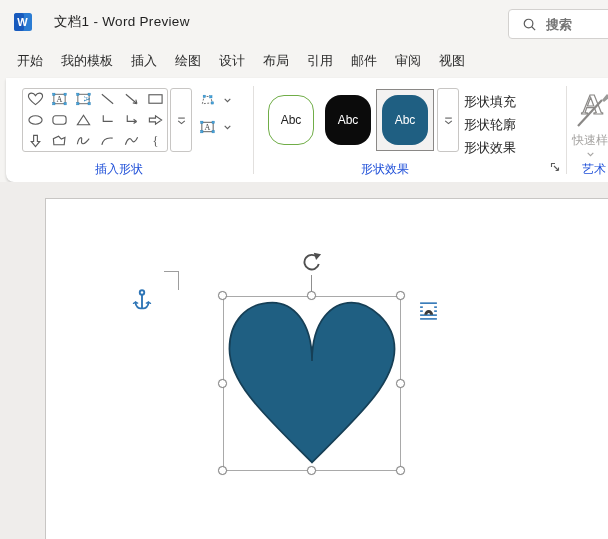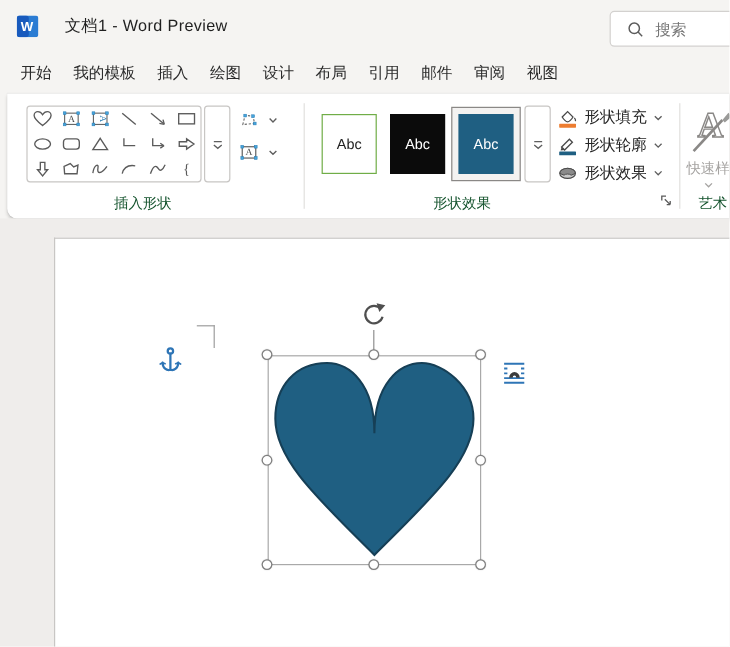--- a/index.html
+++ b/index.html
@@ -8,51 +8,51 @@
 
   
   .titlebar { position:absolute; left:0; top:0; width:608px; height:44px; }
   .word-logo { position:absolute; left:14px; top:13px; width:18px; height:18px; }
   .doc-title { position:absolute; left:54px; top:0; height:44px; line-height:44px;
                font-size:13.5px; color:#1f1f1f; letter-spacing:.3px; }
   .searchbox { position:absolute; left:508px; top:9px; width:120px; height:30px;
                background:#fff; border:1px solid #d3d1cf; border-radius:4px;
                display:flex; align-items:center; padding-left:13px; gap:9px; }
   .searchbox input { border:none; outline:none; width:60px; font-size:13px;
-               color:#444; background:transparent; font-family:"Liberation Sans",sans-serif; }
+               color:#444; background:transparent; font-family:"Liberation Sans",sans-serif;font-weight:bold; }
 
   
   .tabrow { position:absolute; left:8px; top:44px; height:34px; display:flex; }
   .tab { padding:0 9px; line-height:34px; font-size:13px; color:#2b2b2b; cursor:default; white-space:nowrap; }
 
   
   .ribbon { position:absolute; left:6px; top:78px; width:602px; height:104px;
             background:#fff; border-radius:0 0 0 8px;
             box-shadow:0 2px 3px rgba(0,0,0,.14), 0 0 1px rgba(0,0,0,.10); }
-  .group-label { position:absolute; top:83px; font-size:12px; color:#14532d; text-align:center; white-space:nowrap; }
+  .group-label { position:absolute; top:83px; font-size:12px; color:#1d4ed8; text-align:center; white-space:nowrap; }
   .vsep { position:absolute; top:8px; width:1px; height:88px; background:#e2e0de; }
 
   .shape-gallery { position:absolute; left:16px; top:10px; width:146px; height:64px;
             border:1px solid #c8c6c4; border-radius:3px;
             display:grid; grid-template-columns:repeat(6,1fr); grid-template-rows:repeat(3,1fr); }
   .gcell { display:flex; align-items:center; justify-content:center; }
   .gallery-strip { position:absolute; top:10px; width:22px; height:64px; border:1px solid #c8c6c4;
             border-radius:3px; display:flex; align-items:center; justify-content:center; background:#fff; }
   .strip-a { left:164px; } .strip-b { left:431px; }
 
   .mini-btn { position:absolute; left:192px; width:52px; height:22px; display:flex;
             align-items:center; gap:6px; }
   .mini-1 { top:11px; } .mini-2 { top:38px; }
 
-  .swatch { position:absolute; width:46px; height:50px; top:17px; border-radius:0;
+  .swatch { position:absolute; width:46px; height:50px; top:17px; border-radius:16px;
             display:flex; align-items:center; justify-content:center; font-size:12px; }
   .swatch-frame { position:absolute; left:370px; top:11px; width:58px; height:62px;
             background:#f3f2f1; border:1px solid #8a8886; }
-  .rib-btn { position:absolute; left:458px; height:20px; display:flex; align-items:center; gap:5px;
-            font-size:13px; color:#252525; white-space:nowrap; }
+  .rib-btn { position:absolute; left:458px; height:20px; display:flex; align-items:flex-start; gap:5px;
+            font-size:13px; color:#252525; white-space:nowrap;flex-direction:column; }
   .launcher { position:absolute; left:542px; top:82px; width:14px; height:14px; }
 
   .wordart-icon { position:absolute; left:568px; top:6px; width:40px; height:46px; }
   .quick-style { position:absolute; left:566px; top:54px; font-size:12px; color:#a6a4a2; white-space:nowrap; }
   .wa-chev { position:absolute; left:580px; top:72px; }
 
   
   .docarea { position:absolute; left:0; top:182px; width:608px; height:357px; background:#efedeb; }
   .page { position:absolute; left:45px; top:16px; width:564px; height:342px; background:#fff;
           border-top:1px solid #c8c6c4; border-left:1px solid #c8c6c4; }

